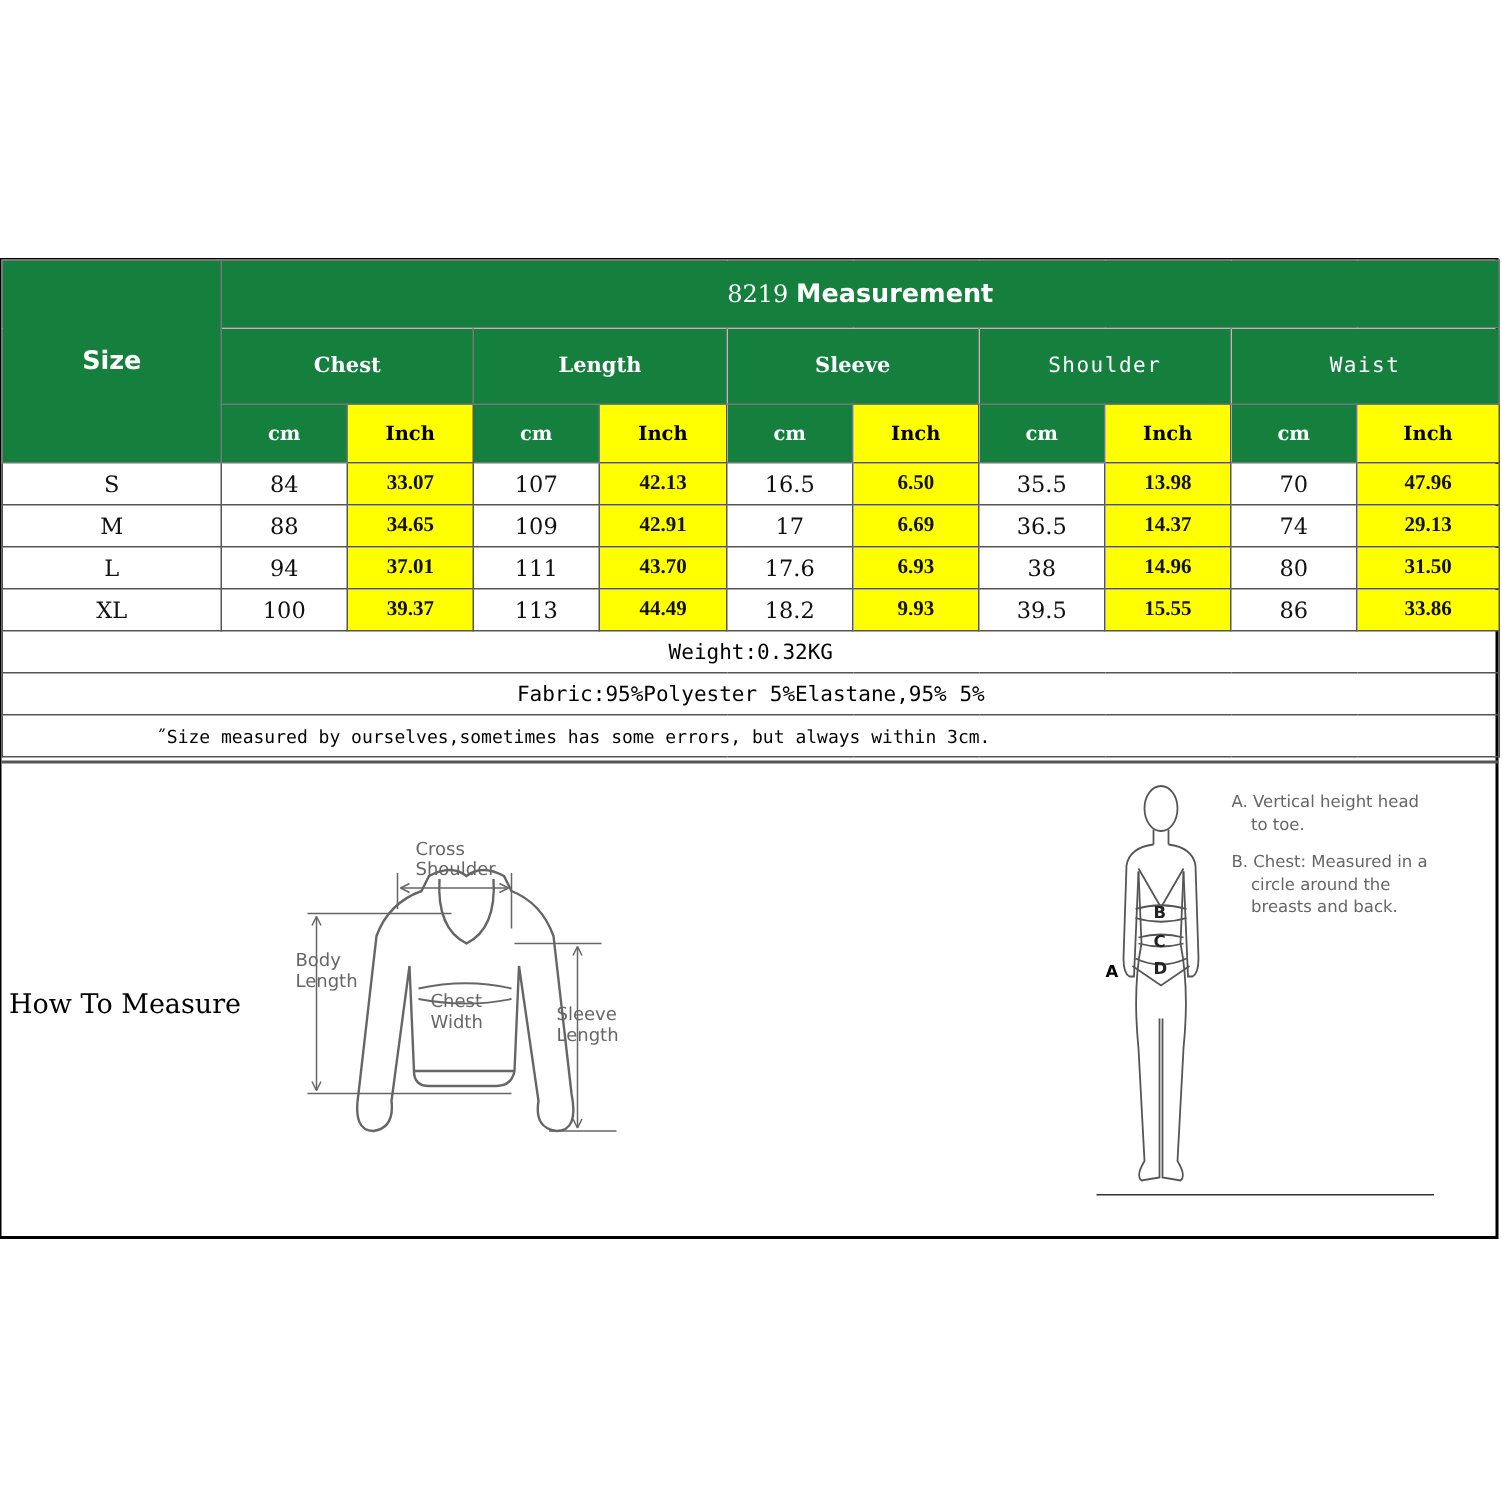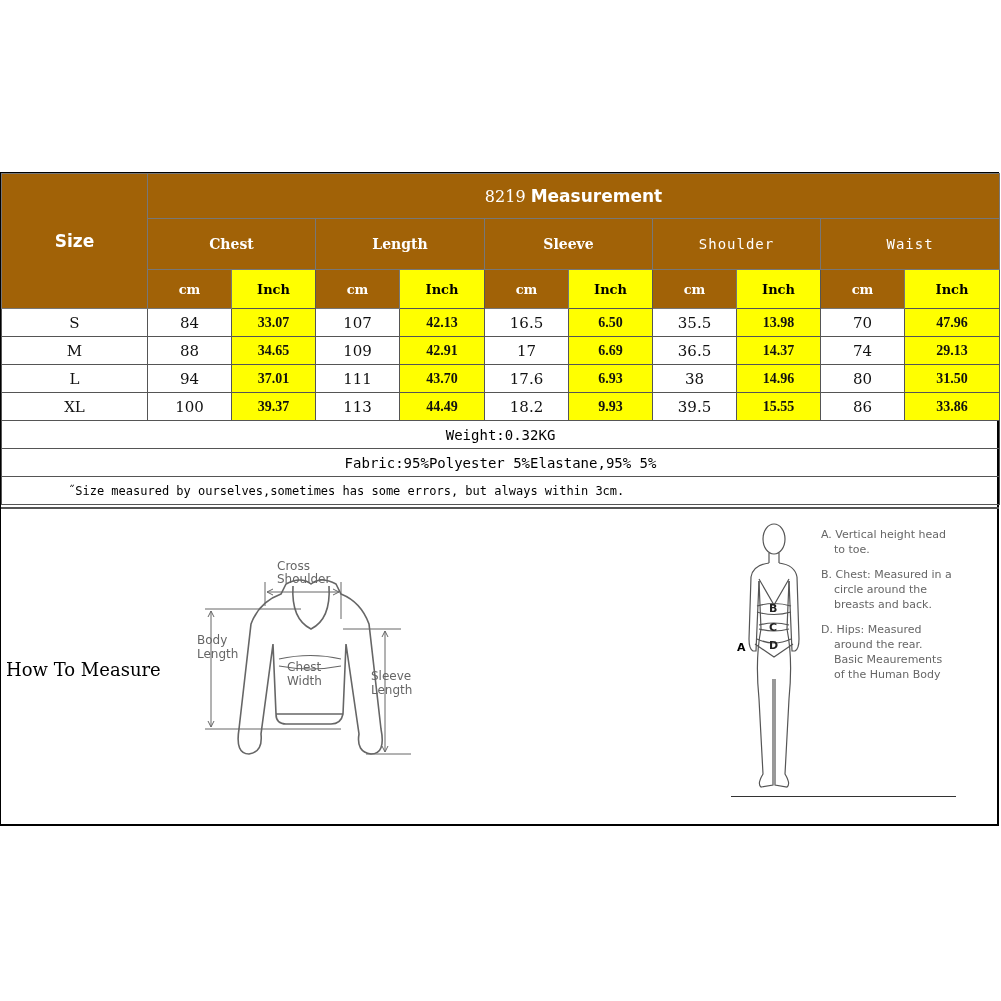--- a/index.html
+++ b/index.html
@@ -11,35 +11,35 @@
   }
   table.grid {
     position: absolute; left: 0; top: 0; width: 998px;
     border-collapse: collapse; table-layout: fixed;
     font-family: "DejaVu Serif", "Liberation Serif", serif;
   }
   table.grid td, table.grid th {
     padding: 0; text-align: center; vertical-align: middle;
     border: 1px solid #555; overflow: hidden; white-space: nowrap;
   }
-  .hdr { background: #a16207; color: #fff; border-color: #777 !important; }
+  .hdr { background: #15803d; color: #fff; border-color: #777 !important; }
   .size-hdr { font-family: "DejaVu Sans", "Liberation Sans", sans-serif; font-weight: bold; font-size: 17px; }
   .title-cell { height: 44px; font-size: 16px; }
   .title-cell .num { font-family: "DejaVu Serif", serif; font-weight: normal; }
   .title-cell .word { font-family: "DejaVu Sans", sans-serif; font-weight: bold; font-size: 17px; }
   .grp-cell { height: 50px; font-size: 14px; font-weight: bold; }
   .grp-cell.mono { font-family: "DejaVu Sans Mono", "Liberation Mono", monospace; font-weight: normal; letter-spacing: 1px; }
   .unit-cell { height: 38px; font-size: 13px; font-weight: bold; }
   .unit-cell.inch { background: #ffff00; color: #000; border-color: #555 !important; margin-top: 21px; }
   .row td { height: 27px; font-size: 15px; color: #111; }
   .row td.size { font-family: "DejaVu Serif", serif; }
   .row td.yl { background: #ffff00; font-weight: bold; font-size: 14px; font-family: "Liberation Serif", serif; }
   .row td.cm { font-family: "DejaVu Serif", serif; }
   .info td { height: 27px; font-size: 14px; font-family: "DejaVu Sans Mono", "Liberation Mono", monospace; border-color: #333; }
-  .info td.note { text-align: left; padding-left: 66px; font-size: 12px; }
+  .info td.note { text-align: left; padding-left: 102px; font-size: 12px; }
   .measure-area { position: absolute; left: 0; top: 334px; width: 998px; height: 318px; border-top: 2px solid #555; }
   .htm { position: absolute; left: 5px; top: 150px; font-family: "DejaVu Serif", "Liberation Serif", serif; font-size: 18px; color: #000; }
   .sweater { position: absolute; left: 190px; top: 45px; width: 240px; height: 220px; }
   .figure { position: absolute; left: 728px; top: 10px; width: 240px; height: 292px; }
   .diag-text { font-family: "DejaVu Sans", "Liberation Sans", sans-serif; fill: #666; }
   .fig-notes { position: absolute; left: 92px; top: 8px; width: 150px; font-family: "DejaVu Sans", "Liberation Sans", sans-serif; font-size: 11px; color: #666; line-height: 15px; }
   .fig-notes p { margin: 0 0 10px 0; }
   .fig-notes .ind { padding-left: 13px; display: block; }
   .fig-underline { position: absolute; left: 2px; top: 277px; width: 225px; height: 1px; background: #333; }
 </style>
@@ -213,23 +213,17 @@
       <div class="fig-notes">
         <p>
           <span>A. Vertical height head</span>
           <span class="ind">to toe.</span>
         </p>
         <p>
           <span>B. Chest: Measured in a</span>
           <span class="ind">circle around the</span>
           <span class="ind">breasts and back.</span>
         </p>
-        <p>
-          <span>D. Hips: Measured</span>
-          <span class="ind">around the rear.</span>
-          <span class="ind">Basic Meaurements</span>
-          <span class="ind">of the Human Body</span>
-        </p>
       </div>
       <div class="fig-underline"></div>
     </div>
   </div>
 </div>
 
 </body></html>

